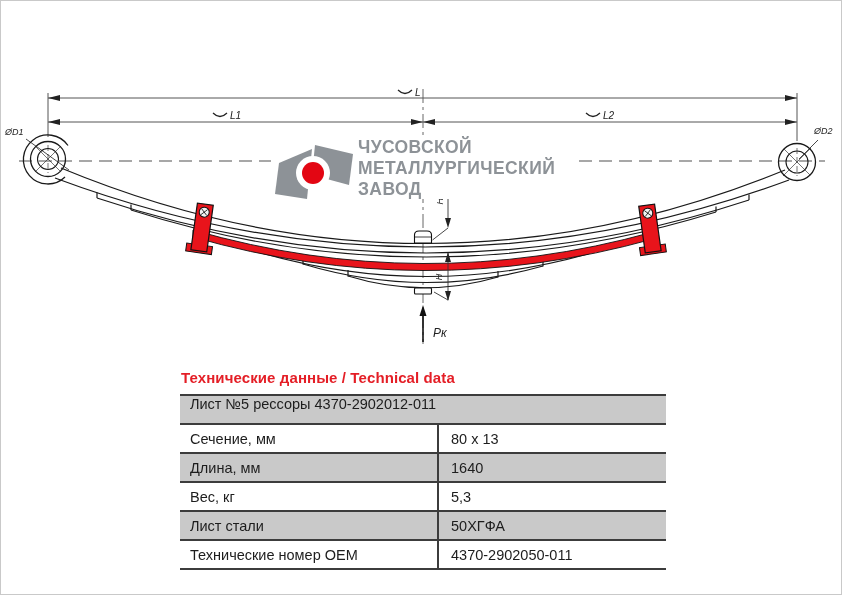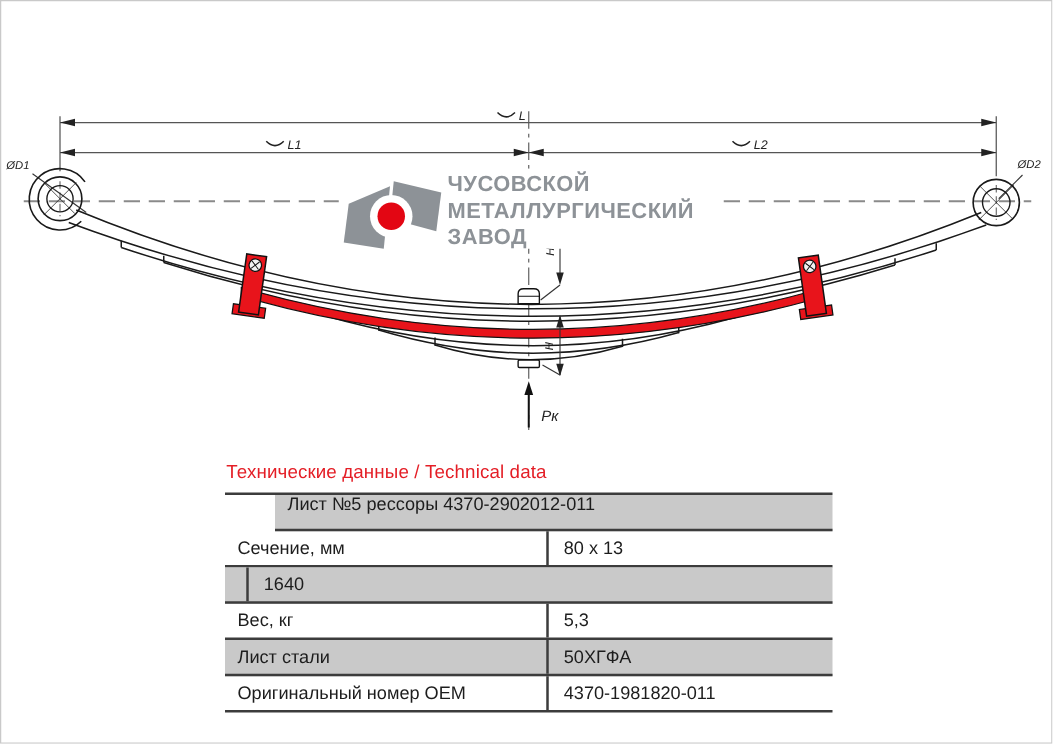--- a/index.html
+++ b/index.html
@@ -11,27 +11,27 @@
   .drawing{position:absolute;left:0;top:0;}
   svg text{font-family:"Liberation Sans","DejaVu Sans",sans-serif;}
   .dimlabel{font-style:italic;font-size:10px;fill:#222;}
   .dimsmall{font-style:italic;font-size:9px;fill:#222;}
   .logo-text{font-weight:bold;font-size:17.5px;fill:#8d9297;letter-spacing:.4px;}
   .load-label{font-style:italic;font-size:12px;fill:#222;}
 
   
   .tech{position:absolute;left:179px;top:368px;width:486px;}
   .tech-title{
-    color:#e41e26;font-weight:normal;font-size:15px;margin:0 0 8px 1px;
+    color:#e41e26;font-weight:bold;font-size:15px;margin:0 0 8px 1px;
     letter-spacing:.1px;
   }
   .tbl{border-top:2px solid #3c3c3c;border-bottom:2px solid #3c3c3c;font-size:14.5px;color:#1d1d1d;}
   .trow{display:grid;grid-template-columns:240px 1fr;min-height:27px;border-bottom:2px solid #3c3c3c;}
   .trow:last-child{border-bottom:none;}
-  .trow.head{display:block;margin-left:40px;}
+  .trow.head{display:block;}
   .trow.shade{background:#c9c9c9;}
   .tcell{display:flex;align-items:center;padding:0 0 0 10px;}
   .tcell.val{border-left:2px solid #3c3c3c;padding-left:12px;margin-left:17px;}
 </style>
 </head>
 <body>
 
 <div class="page">
 
   <svg class="drawing" width="842" height="360" viewBox="0 0 842 360">
@@ -164,30 +164,31 @@
     <div class="tech-title">Технические данные / Technical data</div>
     <div class="tbl">
       <div class="trow head shade">
         <div class="tcell">Лист №5 рессоры 4370-2902012-011</div>
       </div>
       <div class="trow">
         <div class="tcell">Сечение, мм</div>
         <div class="tcell val">80 x 13</div>
       </div>
       <div class="trow shade">
+        <div class="tcell">Длина, мм</div>
         <div class="tcell val">1640</div>
       </div>
       <div class="trow">
         <div class="tcell">Вес, кг</div>
         <div class="tcell val">5,3</div>
       </div>
       <div class="trow shade">
         <div class="tcell">Лист стали</div>
         <div class="tcell val">50ХГФА</div>
       </div>
       <div class="trow">
-        <div class="tcell">Оригинальный номер OEM</div>
-        <div class="tcell val">4370-1981820-011</div>
+        <div class="tcell">Технические номер OEM</div>
+        <div class="tcell val">4370-2902050-011</div>
       </div>
     </div>
   </div>
 
 </div>
 
 </body></html>

